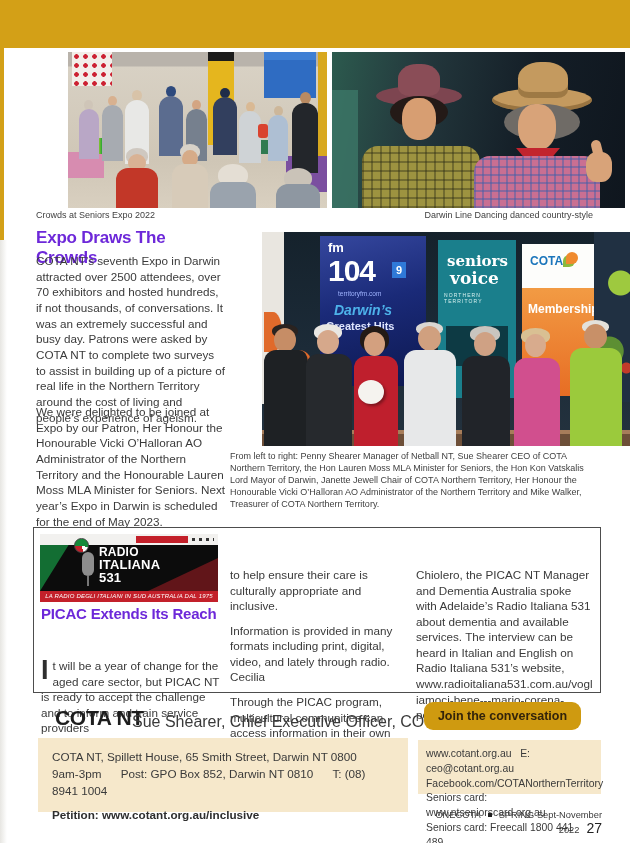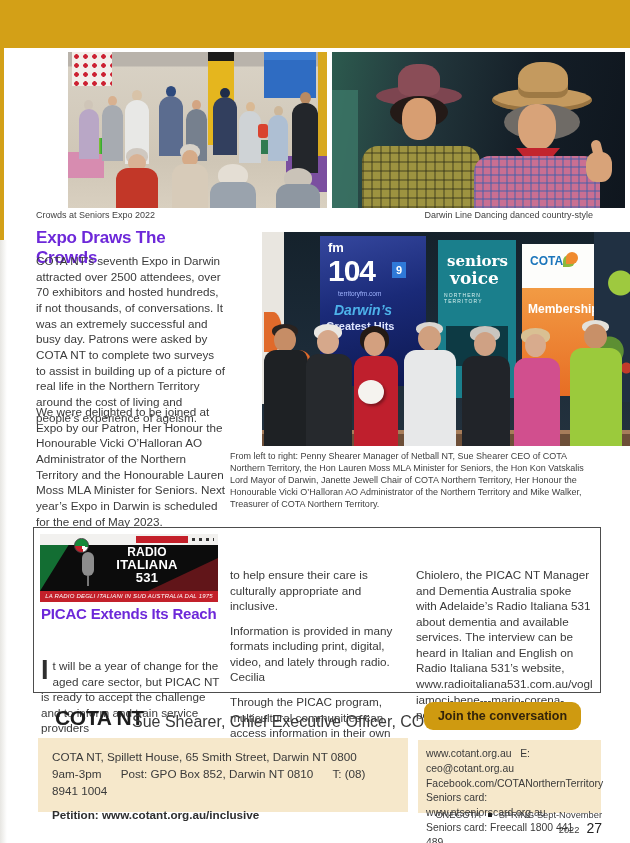--- a/index.html
+++ b/index.html
@@ -40,33 +40,33 @@
   
   .radio{left:6px;top:6px;width:178px;height:68px;background:#0c0c0c;overflow:hidden;}
   .radio .hdr{position:absolute;left:0;top:0;width:178px;height:11px;background:#f2f1ef;}
   .radio .menu{position:absolute;left:96px;top:2px;width:52px;height:7px;background:#c3202a;}
   .radio .dots{position:absolute;left:152px;top:4px;width:22px;height:3px;background:repeating-linear-gradient(90deg,#333 0 3px,transparent 3px 7px);}
   .radio .logo{position:absolute;left:34px;top:4px;width:13px;height:13px;border-radius:50%;background:conic-gradient(#168a3a 0 30%,#ffffff 30% 45%,#c3202a 45% 75%,#168a3a 75% 100%);border:1px solid #444;z-index:3;}
   .radio .greenwedge{position:absolute;left:0;top:11px;width:52px;height:46px;background:#15803b;clip-path:polygon(0 0,55% 0,0 100%);opacity:.85;}
   .radio .redwedge{position:absolute;right:0;top:24px;width:70px;height:33px;background:#b51d26;clip-path:polygon(100% 0,100% 100%,0 100%);opacity:.5;}
   .radio .mic{position:absolute;left:42px;top:18px;width:12px;height:24px;border-radius:6px;background:#8d8d8d;}
   .radio .micstem{position:absolute;left:47px;top:42px;width:2px;height:10px;background:#777;}
-  .radio .rtxt{position:absolute;right:16px;top:12px;width:110px;text-align:center;color:#fff;font-weight:bold;line-height:1.02;letter-spacing:.2px;z-index:2;}
+  .radio .rtxt{position:absolute;right:9px;top:12px;width:110px;text-align:left;color:#fff;font-weight:bold;line-height:1.02;letter-spacing:.2px;z-index:2;}
   .radio .rt1{font-size:12px;} .radio .rt2{font-size:13px;} .radio .rt3{font-size:13px;}
   .radio .strip{position:absolute;left:0;bottom:0;width:178px;height:11px;background:#c3202a;color:#fff;font-style:italic;font-size:6px;line-height:11px;text-align:center;letter-spacing:.2px;}
   
   .org{left:55px;top:706px;font-size:21px;font-weight:bold;color:#1d1d1d;letter-spacing:-0.3px;}
   .ceo{left:132px;top:713px;font-size:16px;color:#3a3a3a;}
   .beige{background:#f6e8cb;}
   .beigeL{left:38px;top:738px;width:370px;height:74px;box-sizing:border-box;padding:11px 14px;font-size:11.7px;line-height:1.45;color:#3a3a3a;}
   .petition{font-weight:bold;margin-top:7px;color:#2e2e2e;}
   .gap{display:inline-block;width:16px;}
   .join{left:424px;top:702px;width:157px;height:28px;background:#cf9a10;border-radius:9px;color:#32230a;font-weight:bold;font-size:12.5px;text-align:center;line-height:28px;cursor:pointer;}
   .join:after{content:"";position:absolute;left:6px;bottom:-7px;border:8px solid transparent;border-top-color:#cf9a10;border-left-width:4px;}
-  .beigeR{left:418px;top:740px;width:183px;height:73px;box-sizing:border-box;padding:7px 8px;font-size:10.4px;line-height:1.42;color:#3a3a3a;}
+  .beigeR{left:418px;top:740px;width:183px;height:54px;box-sizing:border-box;padding:7px 8px;font-size:10.4px;line-height:1.42;color:#3a3a3a;}
   .pagefoot{left:420px;top:810px;width:182px;text-align:right;color:#3b3b3b;font-size:9.3px;}
   .pagefoot .sq{display:inline-block;width:4px;height:4px;background:#222;margin:0 7px 1px 7px;}
   .pagefoot .num{font-size:14px;margin-left:7px;color:#222;}
   
   .t{position:absolute;border-radius:12px 12px 0 0;}
   .h{position:absolute;border-radius:50%;}
   .hr{position:absolute;border-radius:50% 50% 42% 42%;}
   .banner-label{position:absolute;color:#fff;}
 </style>
 </head>

